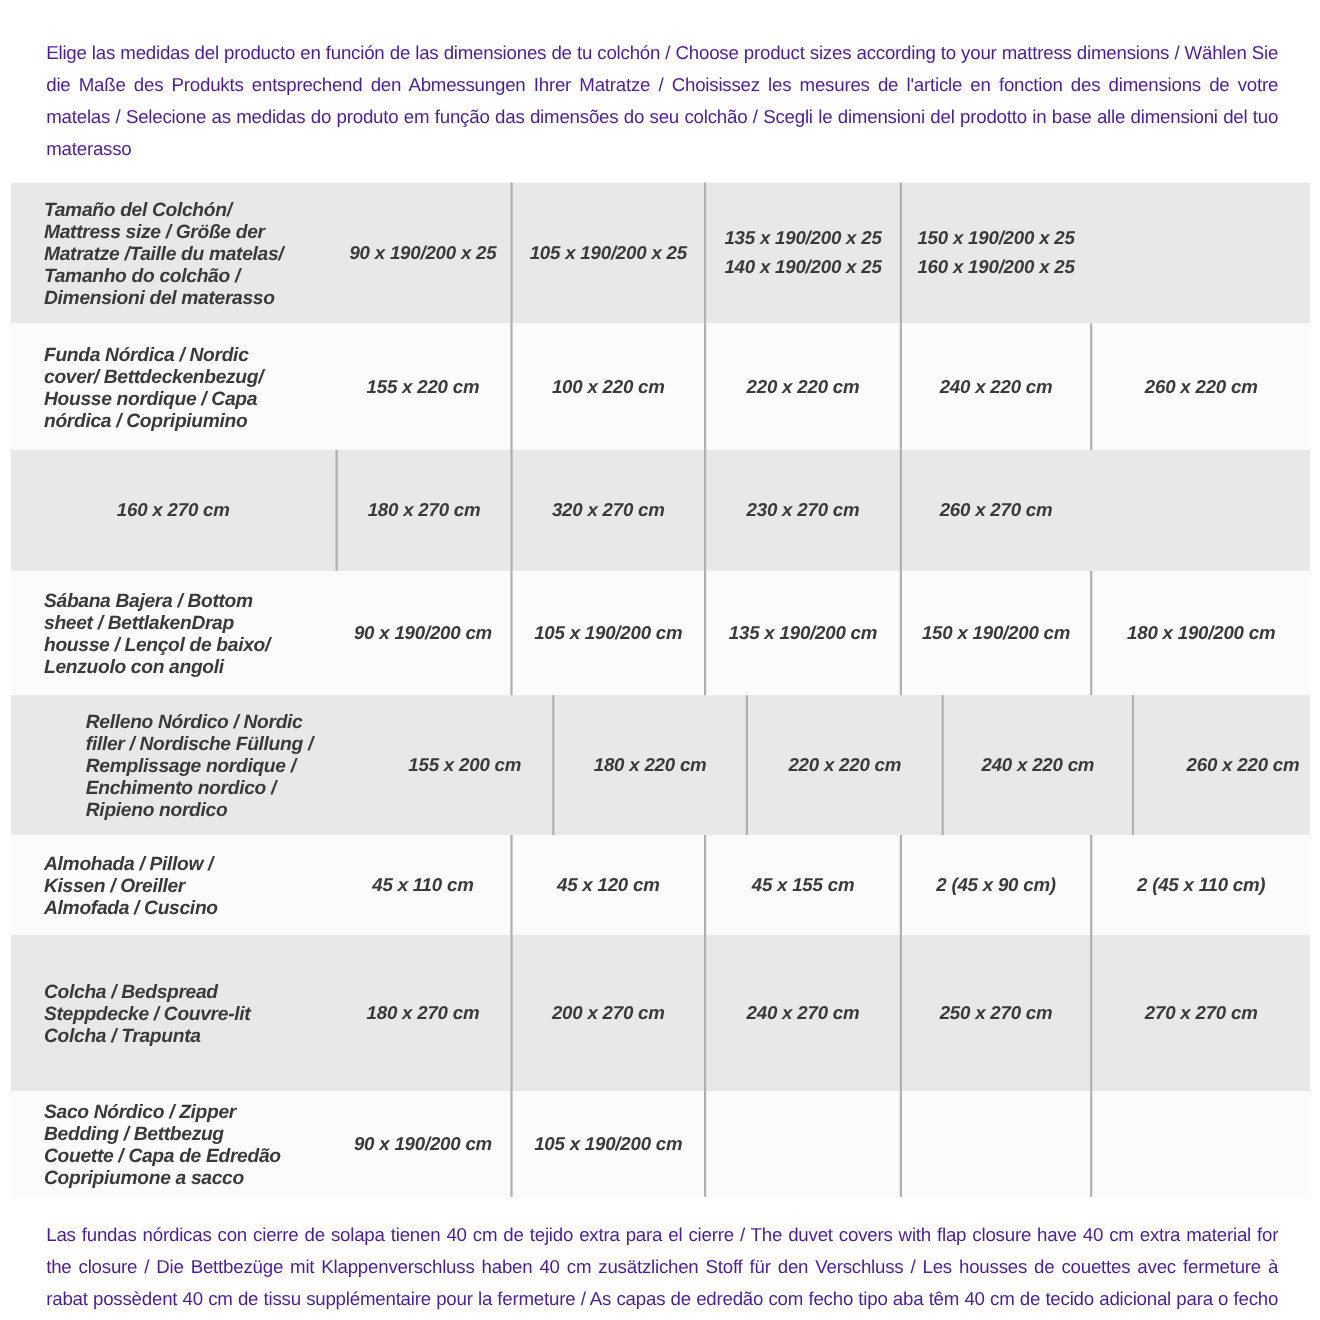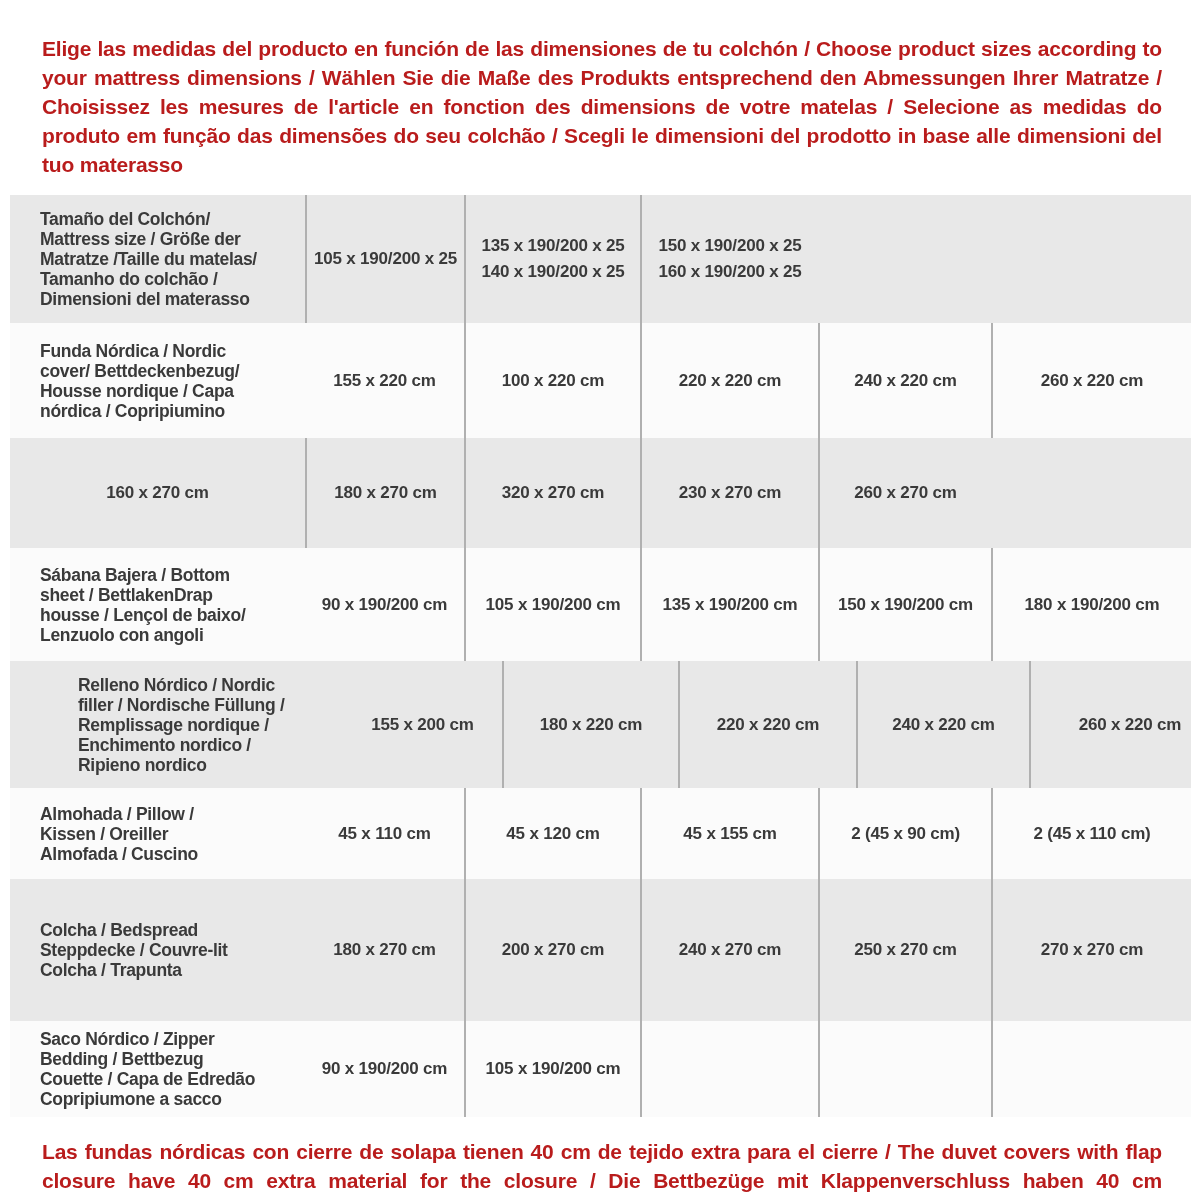--- a/index.html
+++ b/index.html
@@ -10,37 +10,38 @@
     background: #ffffff;
     overflow: hidden;
     font-family: "Liberation Sans", "DejaVu Sans", sans-serif;
   }
   .page {
     width: 1200px;
     height: 1200px;
     box-sizing: border-box;
   }
   .intro, .footnote {
-    color: #b91c1c;
-    font-weight: bold;
-    font-size: 21px;
+    color: #4c1d95;
+    font-weight: normal;
+    font-size: 17px;
     line-height: 29px;
     letter-spacing: -0.2px;
     text-align: justify;
     margin: 0;
   }
   .intro {
     padding: 34px 38px 16px 42px;
   }
   .footnote {
     padding: 20px 38px 0 42px;
   }
   .size-table {
     margin-left: 10px;
     width: 1181px;
+    font-style: italic;
   }
   .row {
     display: grid;
     grid-template-columns: 295px 159px 176px 178px 173px 200px;
   }
   .row:nth-child(odd)  { background: #e8e8e8; }
   .row:nth-child(even) { background: #fbfbfb; }
   .row:nth-child(1) { height: 128px; }
   .row:nth-child(2) { height: 115px; }
   .row:nth-child(3) { height: 110px; }
@@ -89,20 +90,23 @@
 
   <div class="size-table" id="size-table">
       <div class="row">
         <div class="cell label">
           <div class="label-line">Tamaño del Colchón/</div>
           <div class="label-line">Mattress size / Größe der</div>
           <div class="label-line">Matratze /Taille du matelas/</div>
           <div class="label-line">Tamanho do colchão /</div>
           <div class="label-line">Dimensioni del materasso</div>
         </div>
+        <div class="cell value">
+          <div class="value-line">90 x 190/200 x 25</div>
+        </div>
         <div class="cell value divided">
           <div class="value-line">105 x 190/200 x 25</div>
         </div>
         <div class="cell value divided">
           <div class="value-line">135 x 190/200 x 25</div>
           <div class="value-line">140 x 190/200 x 25</div>
         </div>
         <div class="cell value divided">
           <div class="value-line">150 x 190/200 x 25</div>
           <div class="value-line">160 x 190/200 x 25</div>

